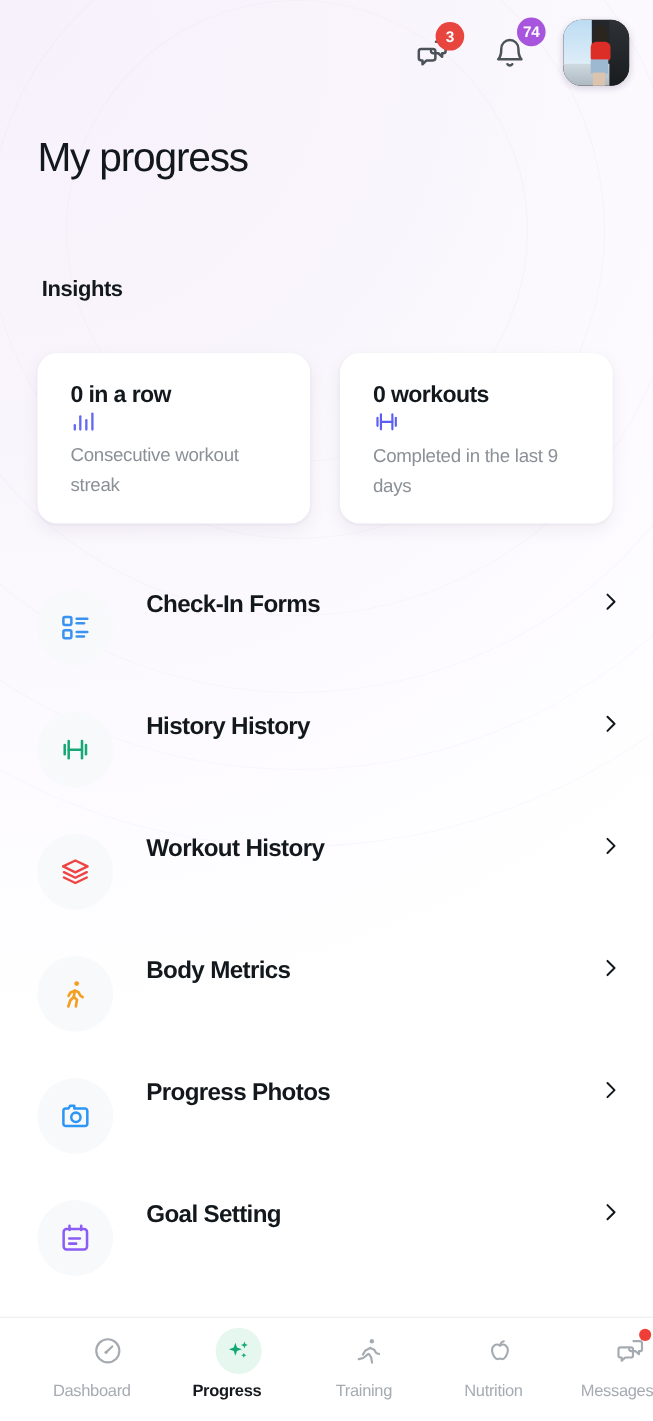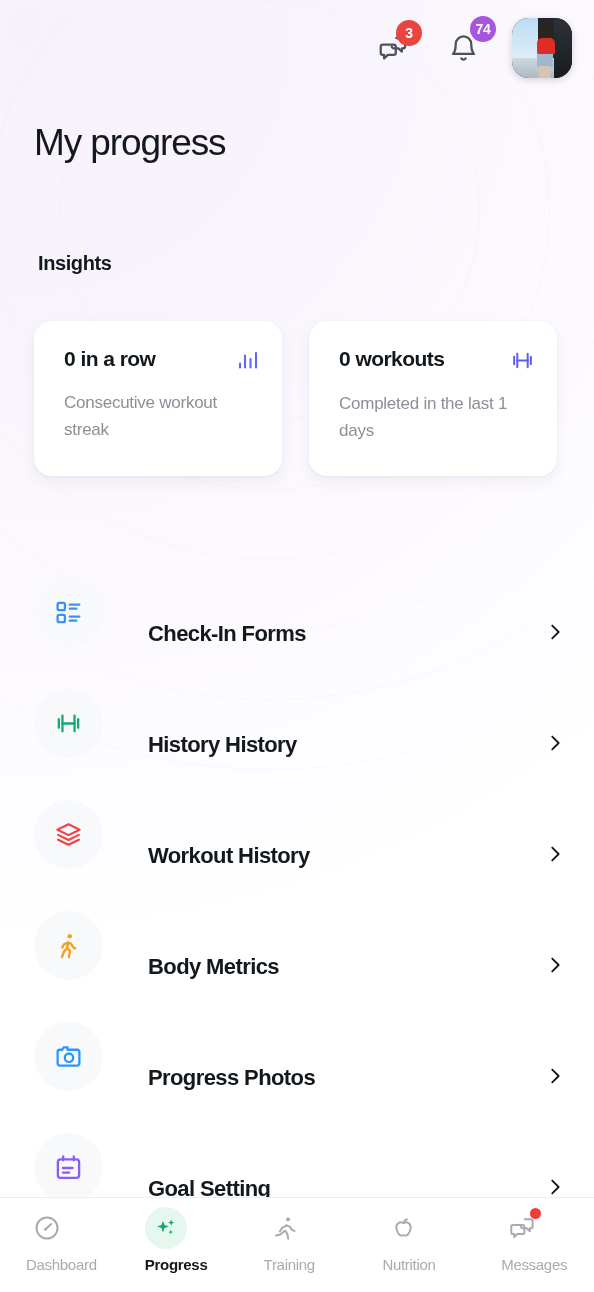--- a/index.html
+++ b/index.html
@@ -65,53 +65,52 @@
     font-size:20px; font-weight:700; color:#12181c; letter-spacing:-0.4px;
   }
 
   
   .cards { position:absolute; left:34px; top:321px; display:flex; gap:27px; }
   .card {
     width:248px; height:155px; background:#fff; border-radius:18px;
     box-shadow:0 6px 16px rgba(30,25,60,.055), 0 1px 3px rgba(30,25,60,.045);
     padding:26px 22px 0 30px; position:relative;
   }
-  .card-head { display:flex; align-items:flex-start; justify-content:space-between; }
+  .card-head { display:flex; align-items:flex-start; justify-content:space-between;flex-direction:column; }
   .card-value { font-size:21px; font-weight:700; color:#12181c; letter-spacing:-0.55px; line-height:1.1; }
   .card-icon { flex:0 0 auto; margin-top:1px; }
   .card-sub {
-    margin-top:13px; font-size:17px; color:#8b9097; line-height:1.6;
+    font-size:17px; color:#8b9097; line-height:1.6;
     letter-spacing:-0.25px; max-width:180px;
   }
 
   
   .menu { position:absolute; left:0; right:0; top:536px; }
   .menu-row {
-    position:relative; height:111px; display:flex; align-items:flex-end;
+    position:relative; height:111px; display:flex; align-items:flex-start;
     padding:0 28px 0 34px;
-    gap:15px;
   }
   .menu-ic {
     width:69px; height:69px; border-radius:50%; background:#f7f9fb;
     display:flex; align-items:center; justify-content:center; flex:0 0 auto;
   }
   .menu-label {
     margin-left:30px; font-size:22px; font-weight:600;
     color:#12181c; letter-spacing:-0.6px; flex:1;
   }
   .chev { flex:0 0 auto; color:#12181c; }
 
   
   .bottom-nav {
     position:absolute; left:0; right:0; bottom:0; height:95px;
     background:#fff; border-top:1px solid #eceef0;
     display:flex; align-items:flex-start; padding-top:9px;
   }
   .nav-item {
-    flex:1; display:flex; flex-direction:column; align-items:flex-start; gap:7px;
+    flex:1; display:flex; flex-direction:column; align-items:flex-end; gap:7px;
     position:relative;
     margin-left:26px;
   }
   .nav-ic-wrap {
     width:42px; height:42px; border-radius:50%;
     display:flex; align-items:center; justify-content:center; position:relative;
   }
   .nav-item.active .nav-ic-wrap { background:#e6f7ef; }
   .nav-label { font-size:15px; color:#a6abb1; letter-spacing:-0.3px; }
   .nav-item.active .nav-label { color:#15191d; font-weight:700; }
@@ -189,21 +188,21 @@
         <span class="card-icon">
           <svg width="25" height="25" viewBox="0 0 24 24" fill="none" stroke="#5b5ef0" stroke-width="1.9" stroke-linecap="round" stroke-linejoin="round">
             <path d="M7 5.5v13"></path>
               <path d="M17 5.5v13"></path>
             <path d="M4 8.5v7"></path>
               <path d="M20 8.5v7"></path>
             <path d="M7 12h10"></path>
           </svg>
         </span>
       </div>
-      <div class="card-sub">Completed in the last 1 days</div>
+      <div class="card-sub">Completed in the last 9 days</div>
     </div>
   </div>
 
   <div class="menu">
 
     <div class="menu-row">
       <span class="menu-ic">
         <svg width="29" height="29" viewBox="0 0 24 24" fill="none" stroke="#3b92f0" stroke-width="1.9" stroke-linecap="round" stroke-linejoin="round">
           <rect x="3" y="4" width="6" height="6" rx="1.2"></rect>
           <rect x="3" y="14" width="6" height="6" rx="1.2"></rect>

